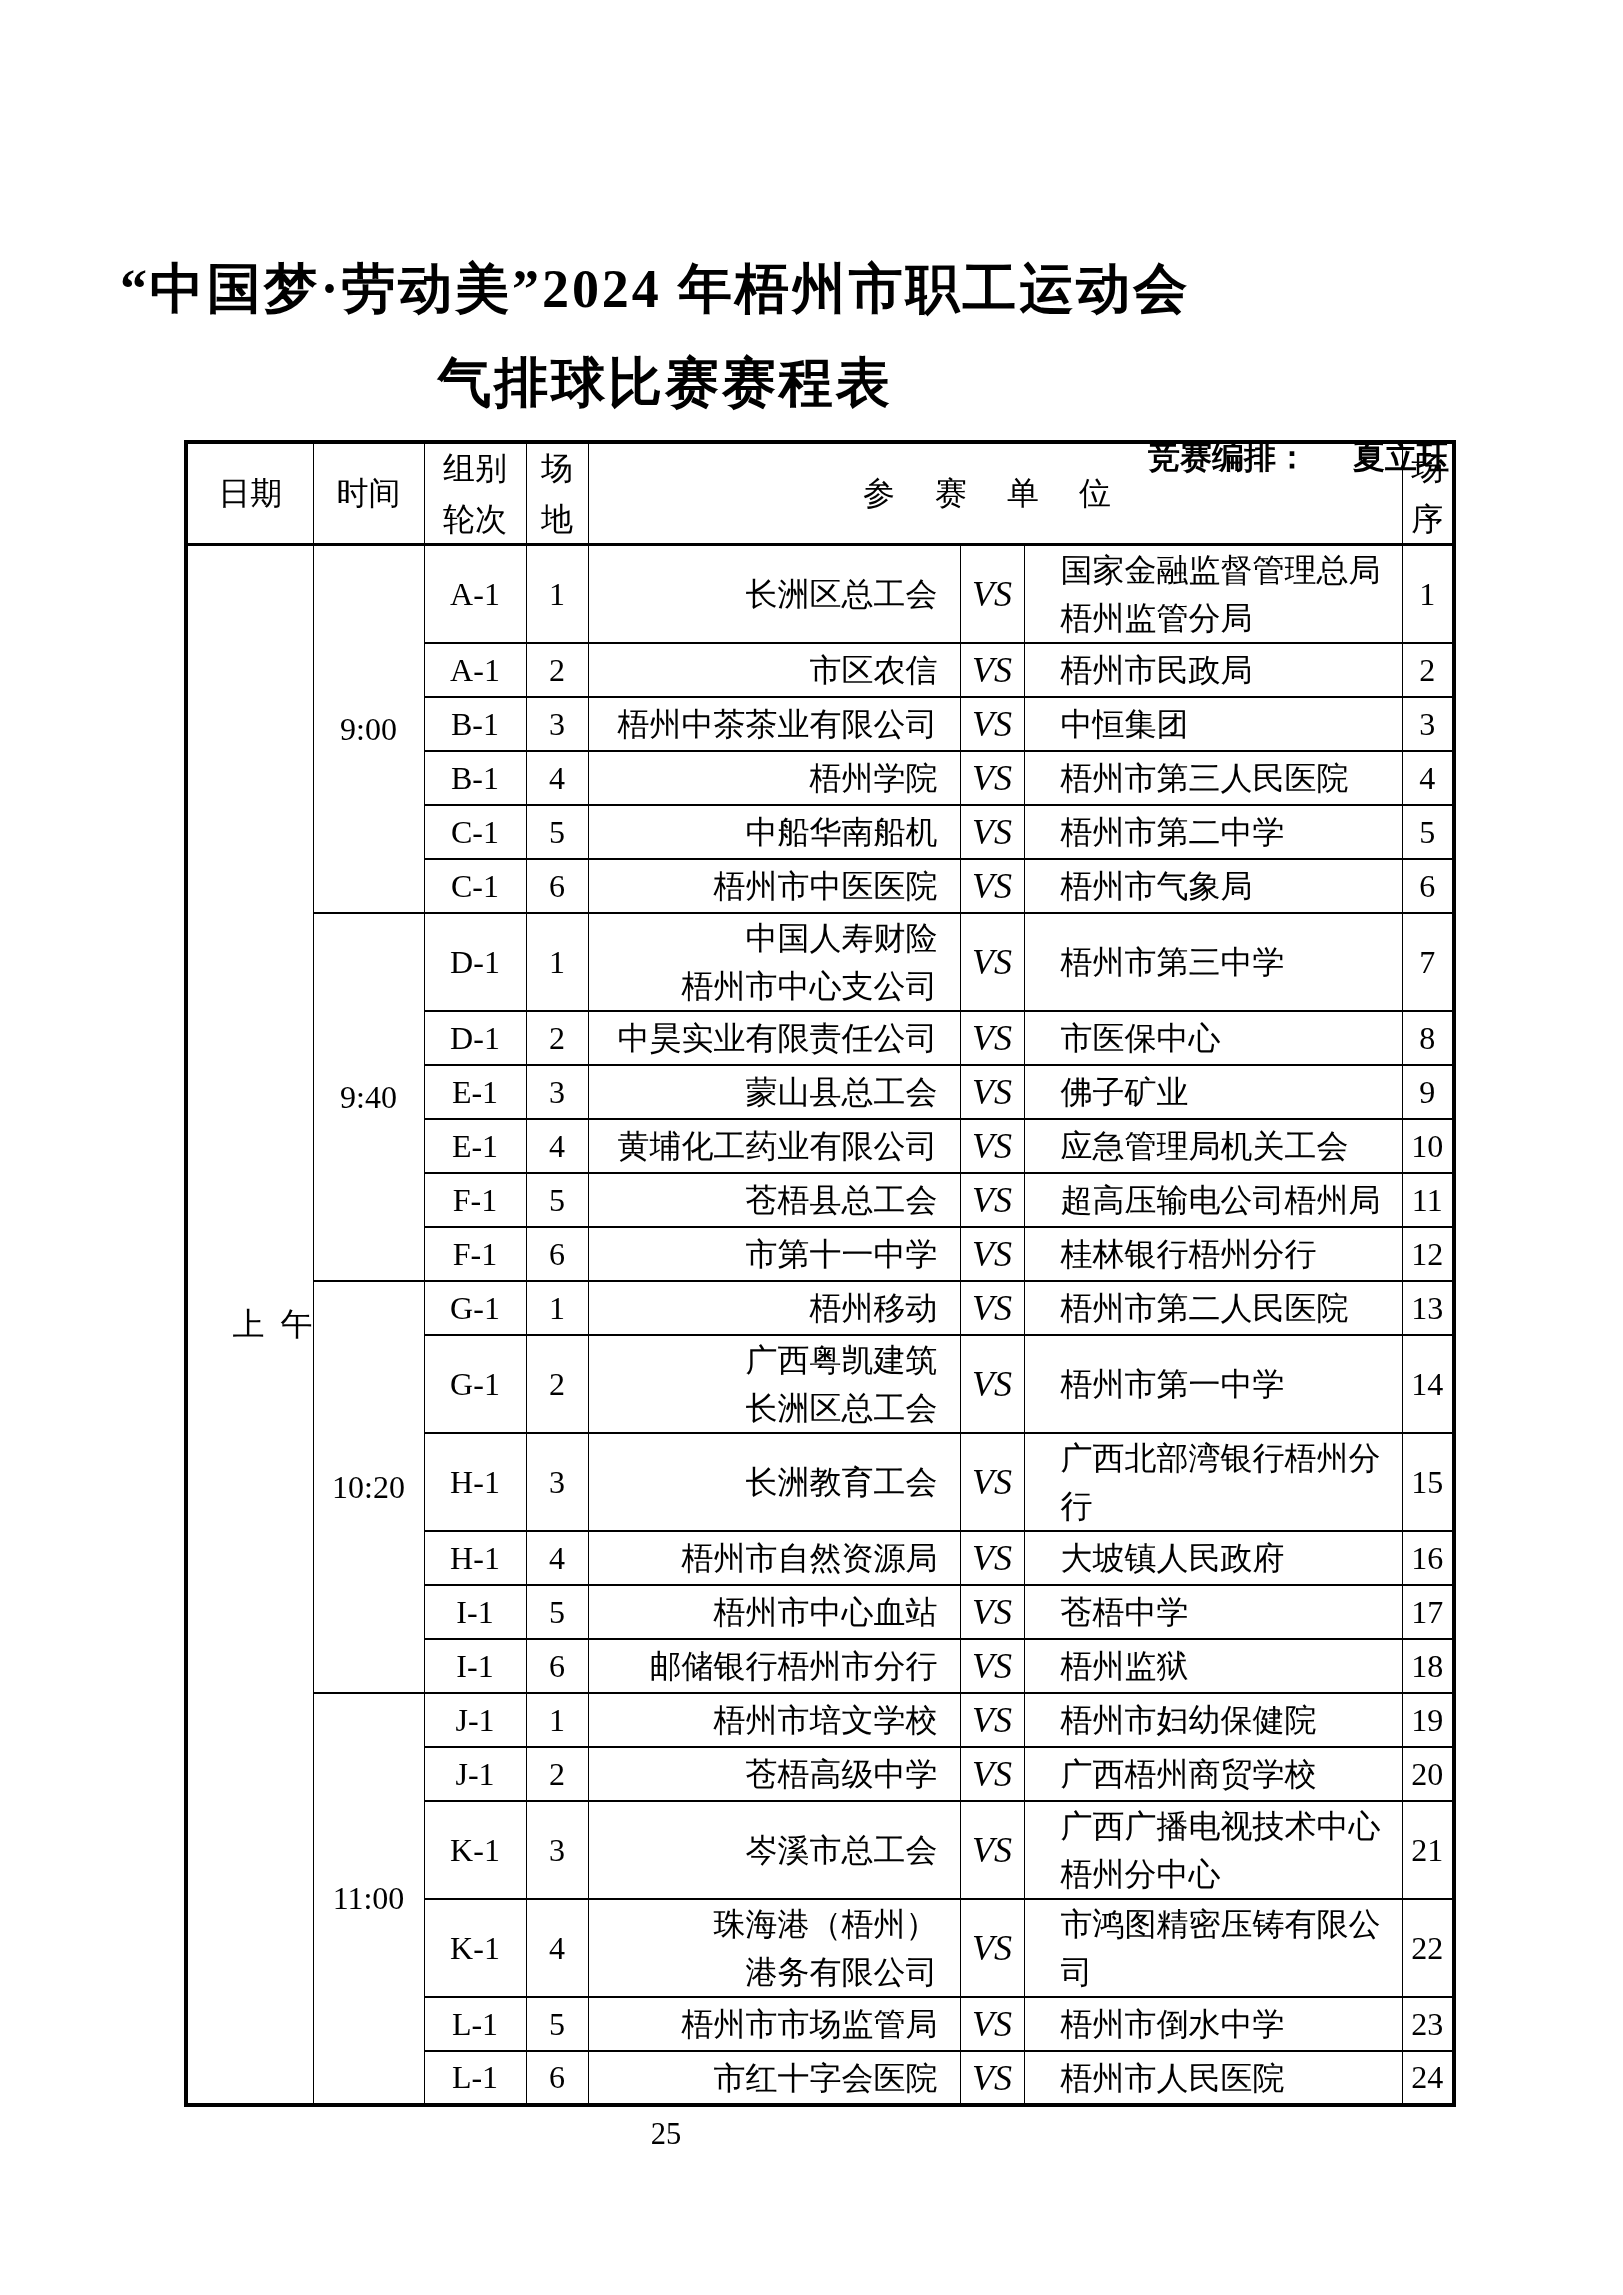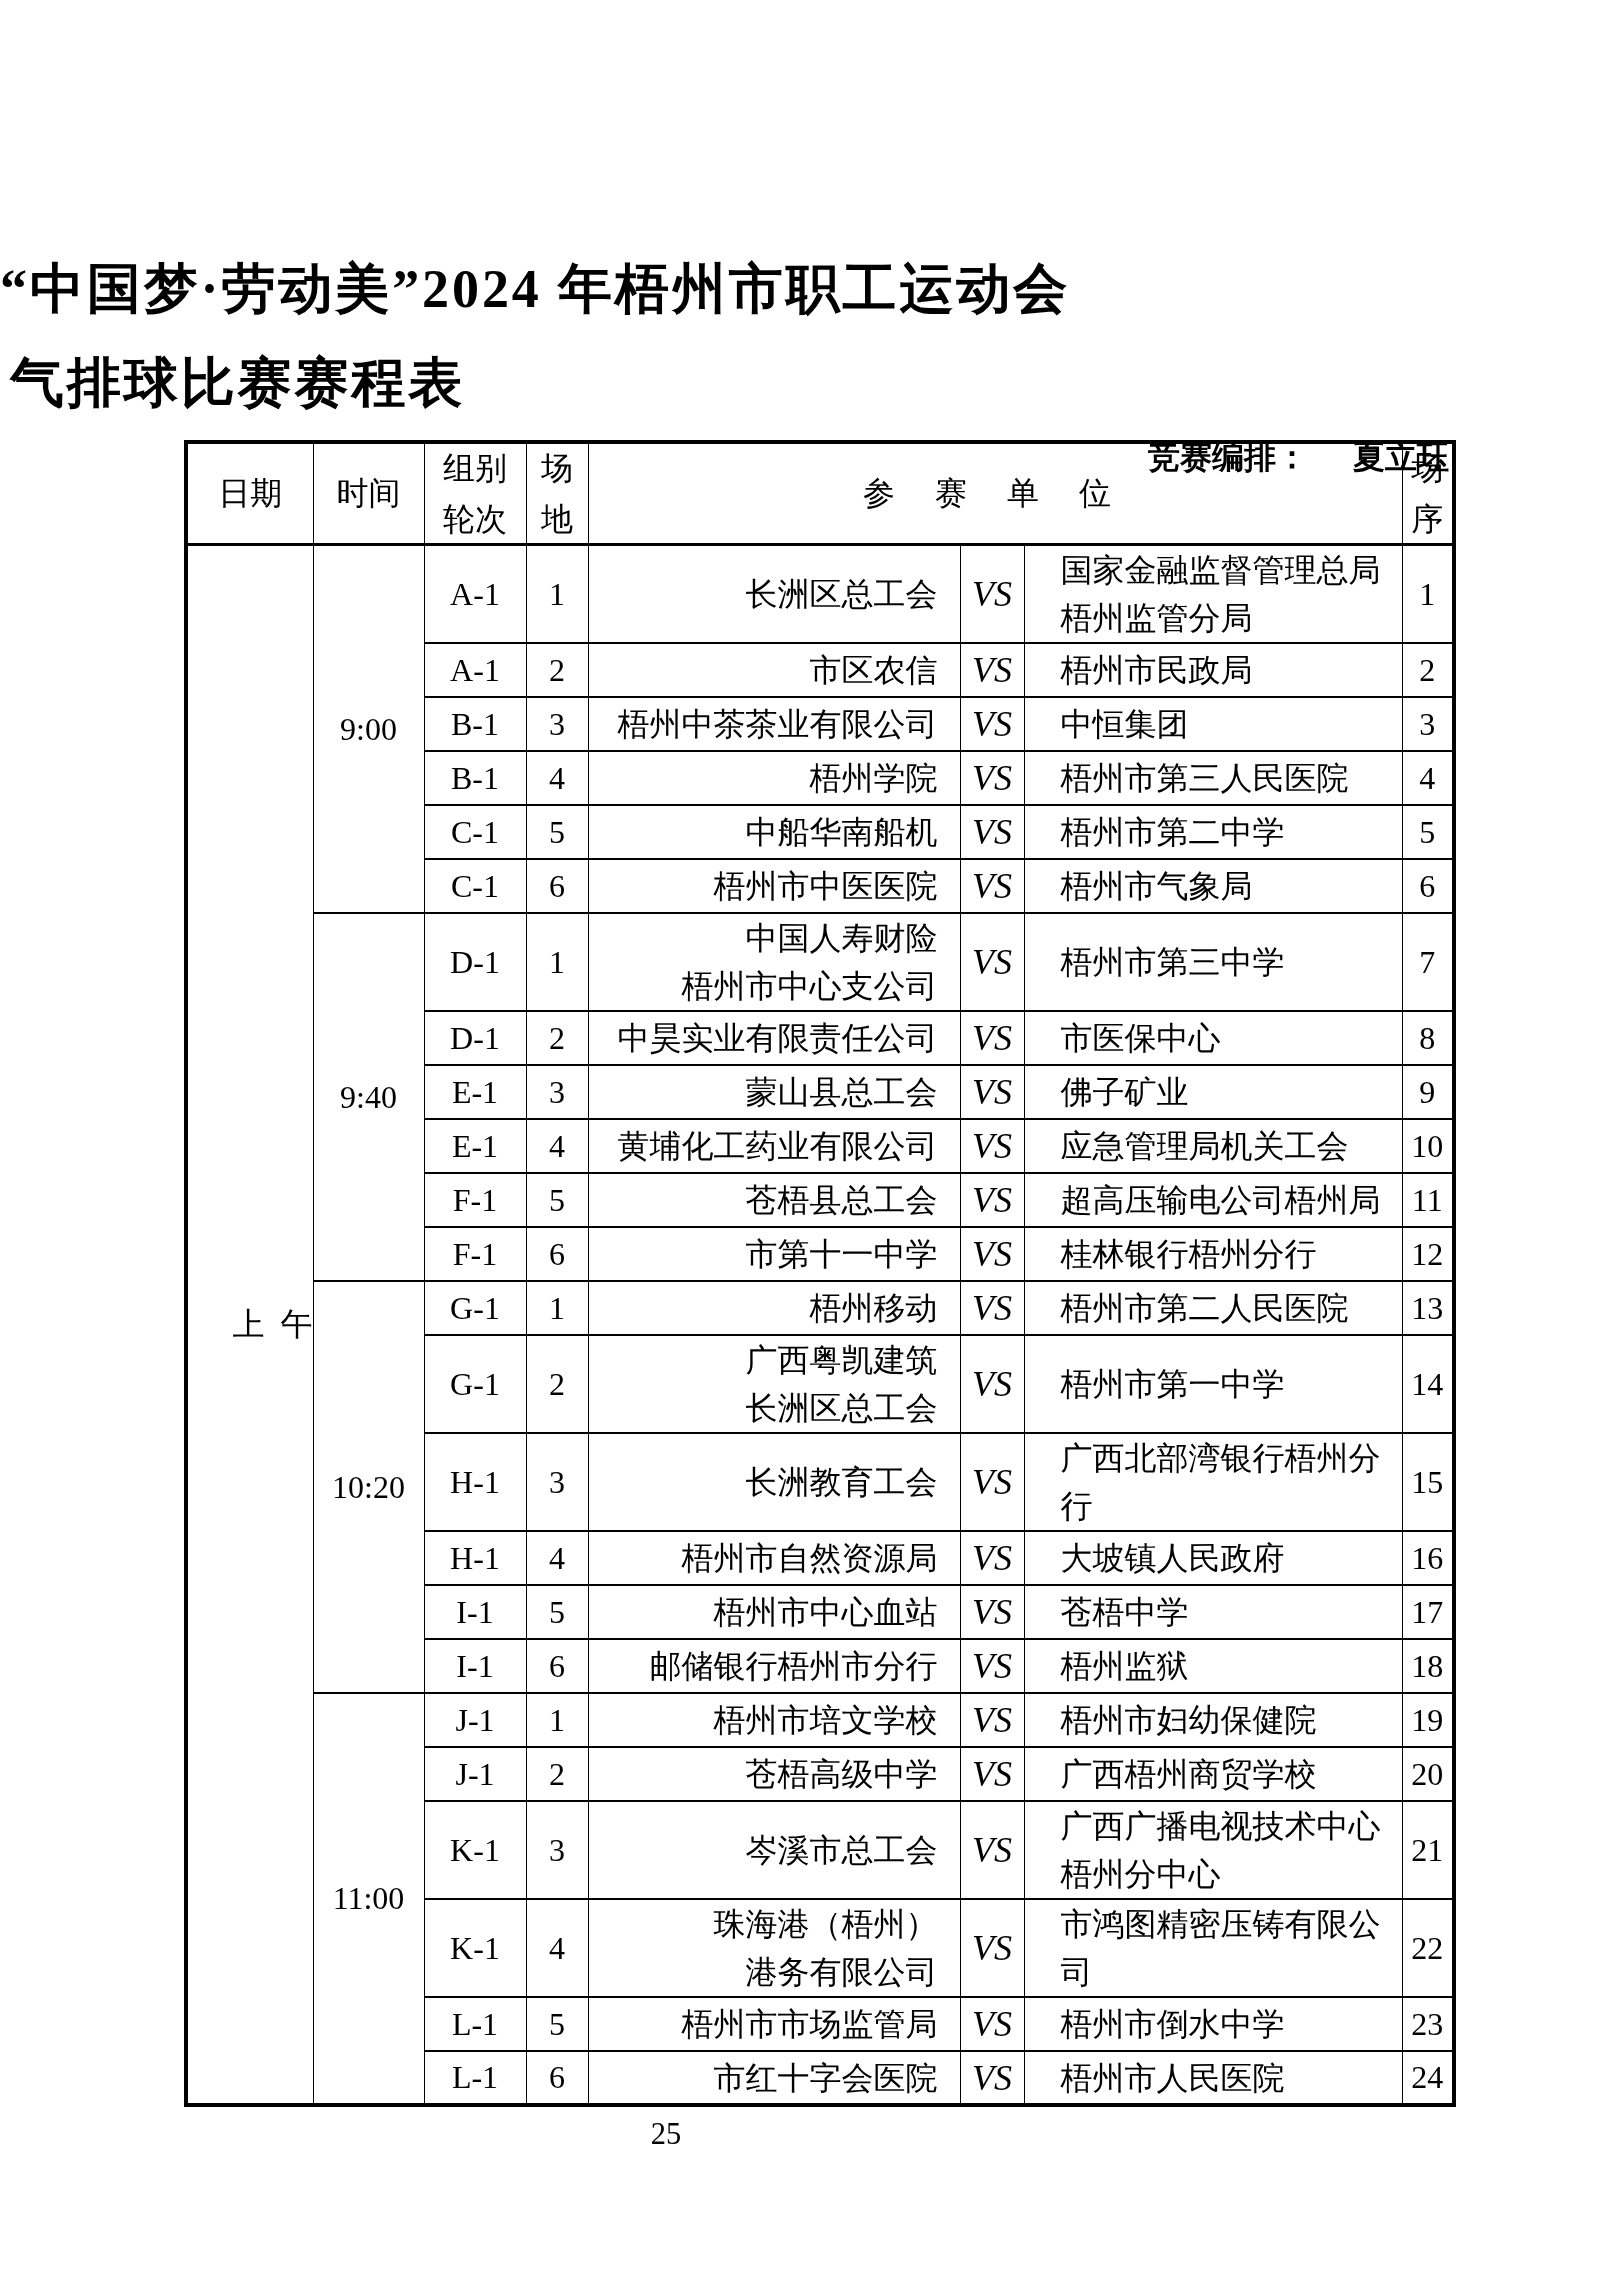--- a/index.html
+++ b/index.html
@@ -2,21 +2,21 @@
 <html style="font-size:11.6px"><head>
 <meta charset="utf-8">
 <style>
   html,body { margin:0; padding:0; }
   body {
     width:1623px; height:2295px; position:relative;
     background:#ffffff; color:#000000;
     font-family:"Liberation Serif","DejaVu Serif",serif;
   }
   .title-line {
-    position:absolute; left:0; width:1310px; 
+    position:absolute; left:0; width:1310px; text-align:center;
     font-size:54px; font-weight:bold; letter-spacing:2.9px; white-space:pre;
   }
   #title-line-1 { top:253px; }
   #title-line-2 { top:347px;padding-left:10px; }
   .arranger {
     position:absolute; top:399px; right:174px;
     font-size:32px; font-weight:bold; white-space:pre;
   }
   .arranger .arranger-name { margin-left:45px;text-align:right; }
 

